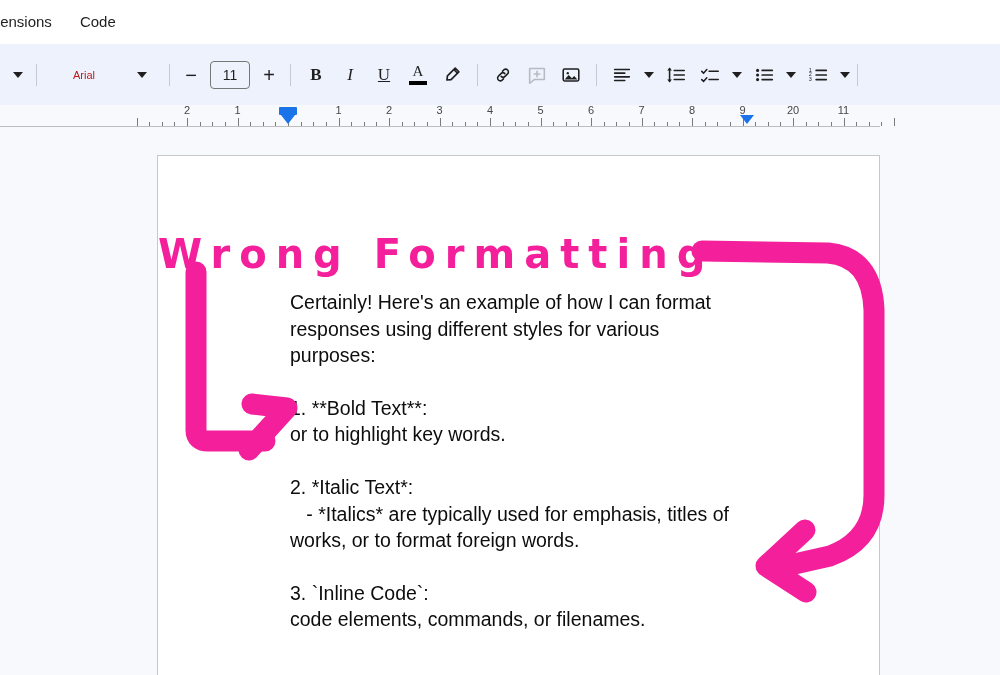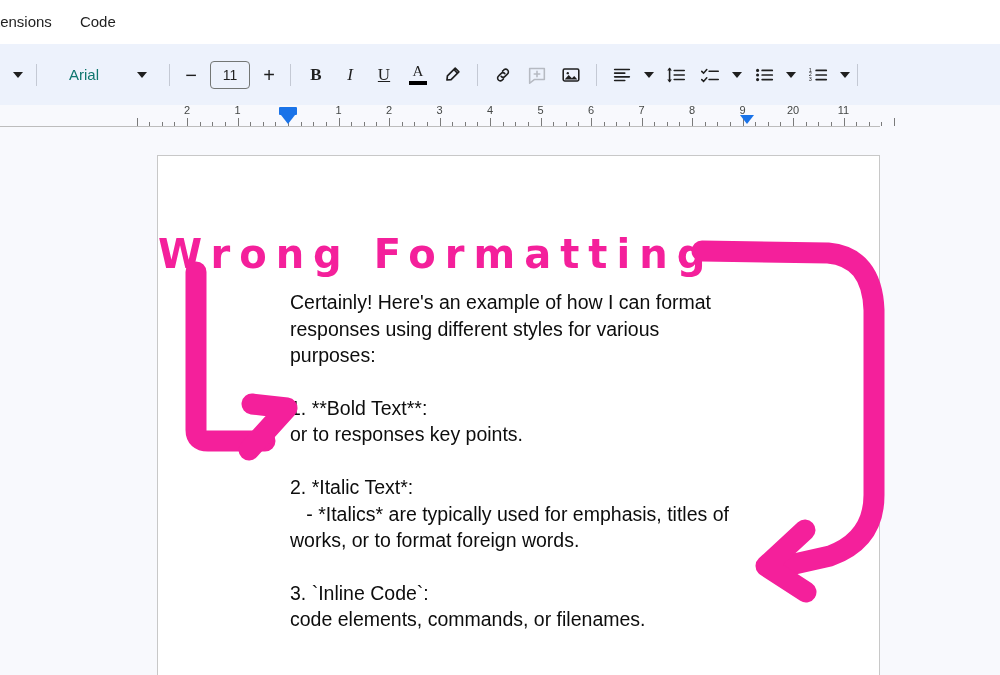--- a/index.html
+++ b/index.html
@@ -73,22 +73,22 @@
     border-top: 6px solid #1f1f1f;
   }
   .divider {
     width: 1px;
     height: 22px;
     background: #c4c9d4;
     margin: 0 8px;
     flex: 0 0 auto;
   }
   .font-name {
-    font-size: 15px;
-    color: #0f766e;
+    font-size: 11px;
+    color: #b91c1c;
     padding: 0 10px;
     min-width: 78px;
     text-align: center;
     white-space: nowrap;
   }
   .sz-btn {
     font-size: 20px;
     width: 26px;
     text-align: center;
     color: #1f1f1f;
@@ -469,21 +469,21 @@
     <div class="doc-title" style="left:0px;">Wrong Formatting</div>
     <div class="doc-body" id="doc-body">
         <div class="para">
           <div class="indent-line">Certainly! Here's an example of how I can format</div>
           <div class="indent-line">responses using different styles for various</div>
           <div class="indent-line">purposes:</div>
         </div>
         <div class="spacer"></div>
         <div class="para">
           <div class="indent-line">1. **Bold Text**:</div>
-          <div class="indent-line">or to responses key points.</div>
+          <div class="indent-line">or to highlight key words.</div>
         </div>
         <div class="spacer"></div>
         <div class="para">
           <div class="indent-line">2. *Italic Text*:</div>
           <div class="indent-line">&nbsp;&nbsp; - *Italics* are typically used for emphasis, titles of</div>
           <div class="indent-line">works, or to format foreign words.</div>
         </div>
         <div class="spacer"></div>
         <div class="para">
           <div class="indent-line">3. `Inline Code`:</div>

